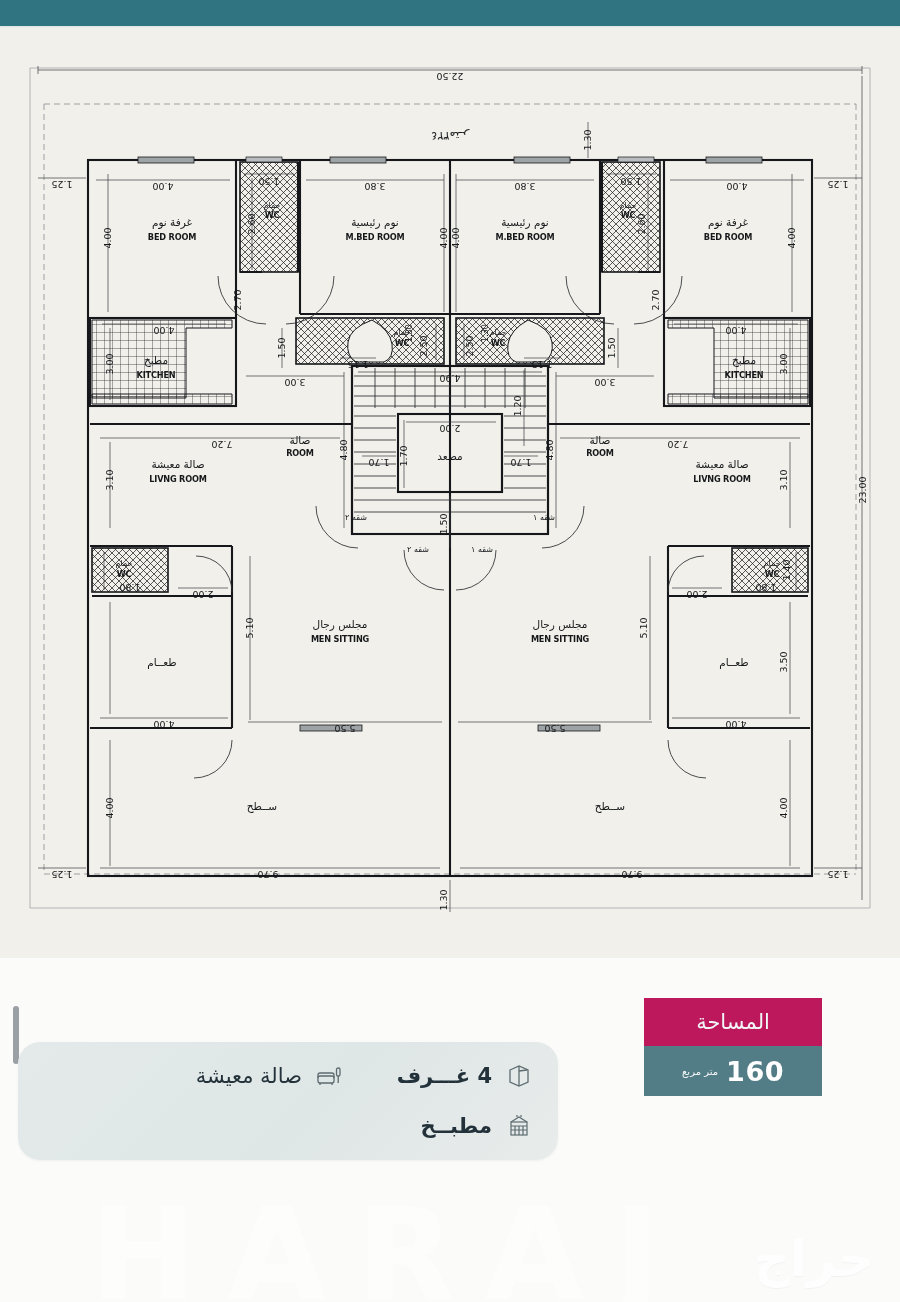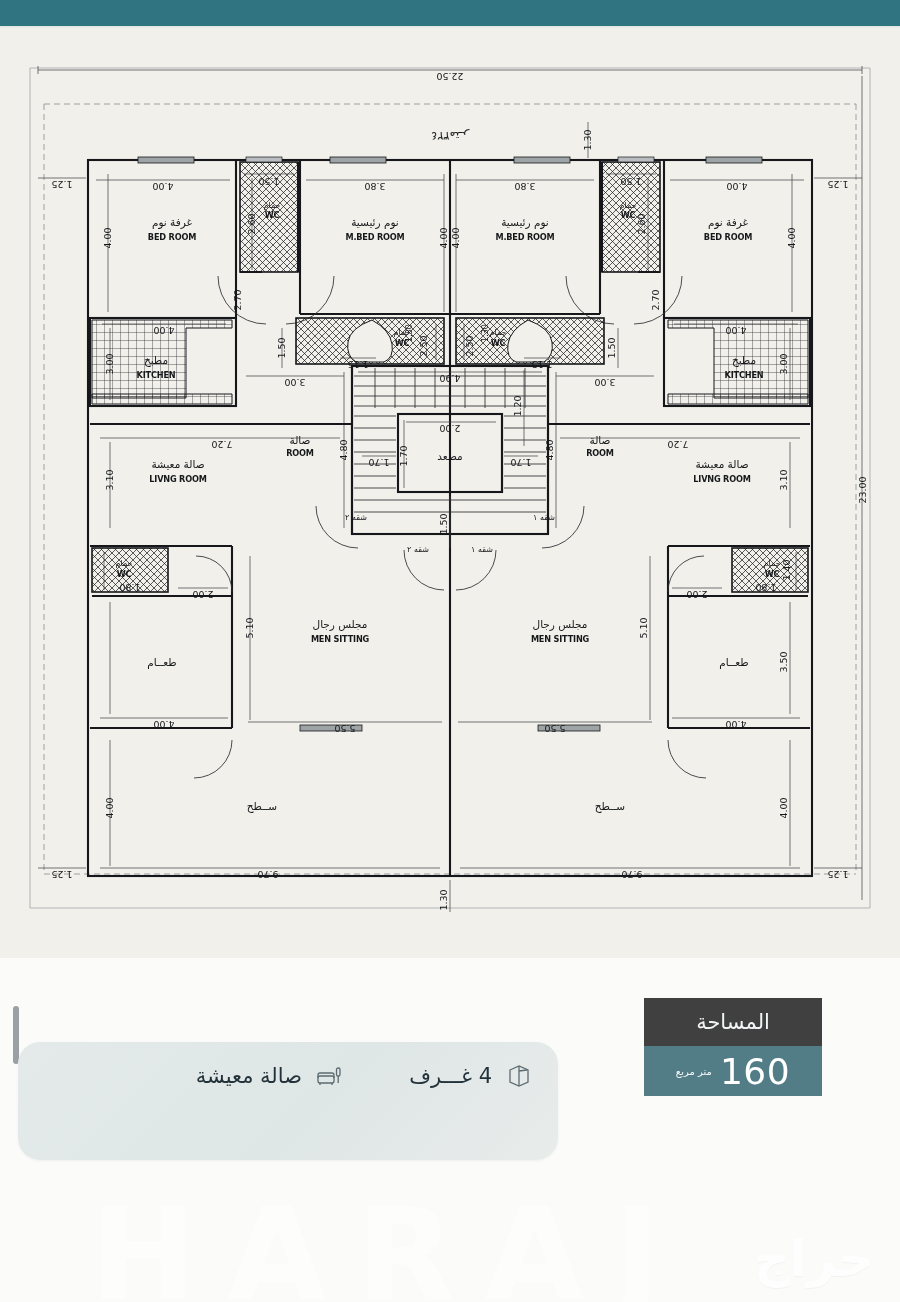--- a/index.html
+++ b/index.html
@@ -31,33 +31,33 @@
     position:absolute;left:18px;top:1042px;width:540px;height:118px;
     border-radius:22px;
     background:linear-gradient(135deg,#e4eaea 0%,#dfe6e6 55%,#e8eceb 100%);
     box-shadow:0 1px 3px rgba(0,0,0,.05);
     direction:rtl;
     display:flex;flex-direction:column;justify-content:center;
     padding:0 22px 0 0;box-sizing:border-box;
   }
   .feat-row{display:flex;align-items:center;justify-content:flex-start;height:50px;gap:0;}
   .feat{display:flex;align-items:center;gap:10px;}
-  .feat.col1{width:190px;}
+  .feat.col1{width:190px;font-weight:bold;}
   .feat.col2{width:250px;}
   .feat-ico{width:34px;height:34px;flex:none;display:flex;align-items:center;justify-content:center;color:#5c6b70;}
   .feat-txt{font-size:21px;color:#23323a;white-space:nowrap;letter-spacing:.2px;}
 
   
   .cards{position:absolute;right:78px;top:998px;width:178px;}
   .card{margin-bottom:18px;}
-  .card-h{background:#404040;color:#f2f6f6;height:48px;display:flex;
+  .card-h{background:#be185d;color:#f2f6f6;height:48px;display:flex;
     align-items:center;justify-content:center;font-size:21px;}
   .card-b{background:#527d86;color:#ffffff;height:50px;display:flex;
     align-items:center;justify-content:center;gap:8px;direction:rtl;}
-  .card-num{font-size:36px;font-weight:400;letter-spacing:.5px;}
+  .card-num{font-size:27px;font-weight:700;letter-spacing:.5px;}
   .card-unit{font-size:10px;opacity:.95;}
 
   
   .wm-big{position:absolute;left:90px;top:1180px;font-size:128px;font-weight:700;
     color:#ffffff;opacity:.55;letter-spacing:30px;pointer-events:none;user-select:none;}
   .wm-ar{position:absolute;right:26px;bottom:14px;font-size:50px;font-weight:700;
     color:#ffffff;opacity:.85;text-shadow:0 1px 1px rgba(0,0,0,.05);
     pointer-events:none;user-select:none;direction:rtl;}
 
   
@@ -459,20 +459,31 @@
             <path d="M3 16 L3 13 a2 2 0 0 1 2-2 h12 a2 2 0 0 1 2 2 v3"></path>
             <path d="M5 21 v2 M17 21 v2"></path>
             <rect x="21.5" y="6" width="3.5" height="8" rx="1.6"></rect>
             <path d="M23.2 14 v7"></path>
           </svg>
         </span>
         <span class="feat-txt">صالة معيشة</span>
       </div>
     </div>
     <div class="feat-row">
+      <div class="feat col1">
+        <span class="feat-ico">
+          <svg width="28" height="28" viewBox="0 0 28 28" fill="none" stroke="#5c6b70" stroke-width="1.2">
+            <path d="M6 10 L14 5 L22 10"></path>
+            <rect x="6" y="10" width="16" height="13"></rect>
+            <path d="M6 14 H22 M6 18 H22 M10 14 V23 M14 14 V23 M18 14 V23"></path>
+            <path d="M12 5 L12 3 M16 5 L16 3"></path>
+          </svg>
+        </span>
+        <span class="feat-txt">مطبــخ</span>
+      </div>
     </div>
   </div>
 
   <div class="cards">
     <div class="card">
       <div class="card-h">المساحة</div>
       <div class="card-b">
         <span class="card-num">160</span>
         <span class="card-unit">متر مربع</span>
       </div>

